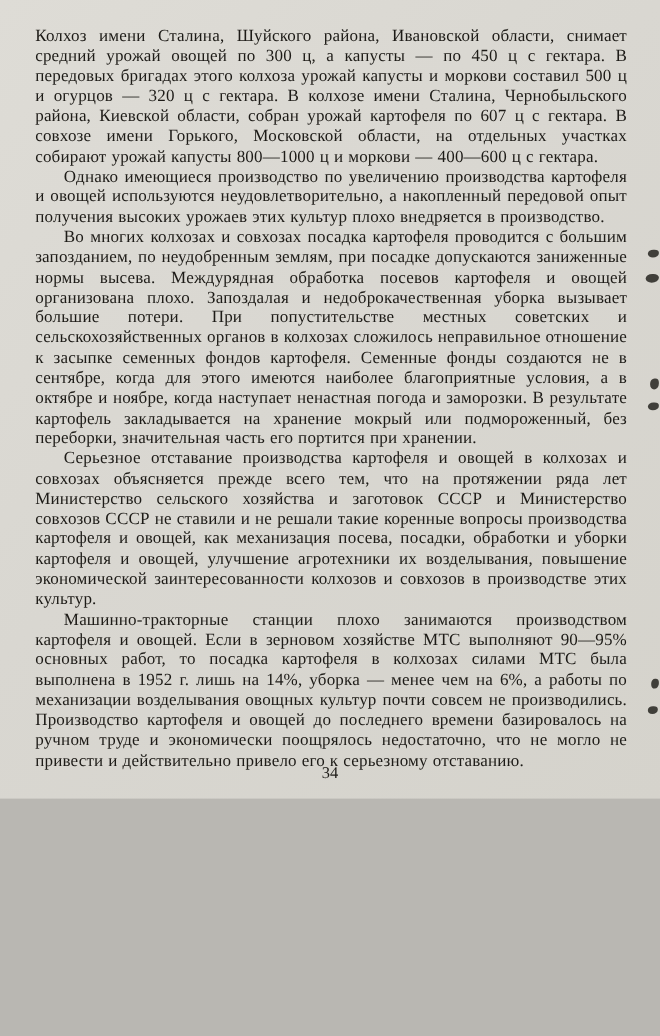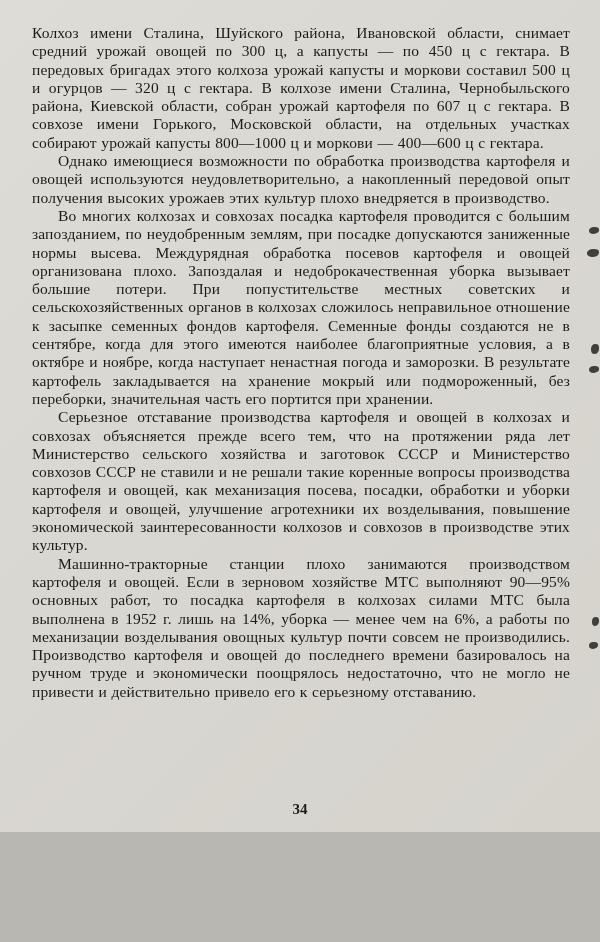--- a/index.html
+++ b/index.html
@@ -8,21 +8,21 @@
   }
   body {
     width: 600px;
     height: 942px;
     overflow: hidden;
     background: #b9b7b2;
   }
   .page {
     position: relative;
     width: 600px;
-    height: 832px;
+    height: 726px;
     box-sizing: border-box;
     background: linear-gradient(135deg, #dedcd6 0%, #d9d7d1 45%, #d5d3cc 100%);
     padding: 24px 30px 0 32px;
     font-family: "Liberation Serif", "DejaVu Serif", serif;
     color: #1d1b17;
   }
   .text-block p {
     margin: 0;
     font-size: 15.5px;
     line-height: 18.3px;
@@ -36,42 +36,41 @@
     text-indent: 26px;
   }
   .page-number {
     position: absolute;
     bottom: 14px;
     left: 0;
     right: 0;
     text-align: center;
     font-size: 15px;
     color: #1d1b17;
-    font-weight: bold;
   }
   .artifact {
     position: absolute;
     background: #262420;
     border-radius: 50% 40% 55% 45%;
     opacity: 0.85;
   }
   .a1 { left: 589px; top: 227px; width: 10px; height: 7px; }
   .a2 { left: 587px; top: 249px; width: 12px; height: 8px; }
   .a3 { left: 591px; top: 344px; width: 8px; height: 10px; }
   .a4 { left: 589px; top: 366px; width: 10px; height: 7px; }
   .a5 { left: 592px; top: 617px; width: 7px; height: 9px; }
   .a6 { left: 589px; top: 642px; width: 9px; height: 7px; }
 </style>
 </head>
 <body>
 
 <div class="page">
   <div class="text-block">
     <p>Колхоз имени Сталина, Шуйского района, Ивановской области, снимает средний урожай овощей по 300 ц, а капусты — по 450 ц с гектара. В передовых бригадах этого колхоза урожай капусты и моркови составил 500 ц и огурцов — 320 ц с гектара. В колхозе имени Сталина, Чернобыльского района, Киевской области, собран урожай картофеля по 607 ц с гектара. В совхозе имени Горького, Московской области, на отдельных участках собирают урожай капусты 800—1000 ц и моркови — 400—600 ц с гектара.</p>
-    <p class="indent">Однако имеющиеся возможности по обработка производства картофеля и овощей используются неудовлетворительно, а накопленный передовой опыт получения высоких урожаев этих культур плохо внедряется в производство.</p>
+    <p class="indent">Однако имеющиеся производство по увеличению производства картофеля и овощей используются неудовлетворительно, а накопленный передовой опыт получения высоких урожаев этих культур плохо внедряется в производство.</p>
     <p class="indent">Во многих колхозах и совхозах посадка картофеля проводится с большим запозданием, по неудобренным землям, при посадке допускаются заниженные нормы высева. Междурядная обработка посевов картофеля и овощей организована плохо. Запоздалая и недоброкачественная уборка вызывает большие потери. При попустительстве местных советских и сельскохозяйственных органов в колхозах сложилось неправильное отношение к засыпке семенных фондов картофеля. Семенные фонды создаются не в сентябре, когда для этого имеются наиболее благоприятные условия, а в октябре и ноябре, когда наступает ненастная погода и заморозки. В результате картофель закладывается на хранение мокрый или подмороженный, без переборки, значительная часть его портится при хранении.</p>
     <p class="indent">Серьезное отставание производства картофеля и овощей в колхозах и совхозах объясняется прежде всего тем, что на протяжении ряда лет Министерство сельского хозяйства и заготовок СССР и Министерство совхозов СССР не ставили и не решали такие коренные вопросы производства картофеля и овощей, как механизация посева, посадки, обработки и уборки картофеля и овощей, улучшение агротехники их возделывания, повышение экономической заинтересованности колхозов и совхозов в производстве этих культур.</p>
     <p class="indent">Машинно-тракторные станции плохо занимаются производством картофеля и овощей. Если в зерновом хозяйстве МТС выполняют 90—95% основных работ, то посадка картофеля в колхозах силами МТС была выполнена в 1952 г. лишь на 14%, уборка — менее чем на 6%, а работы по механизации возделывания овощных культур почти совсем не производились. Производство картофеля и овощей до последнего времени базировалось на ручном труде и экономически поощрялось недостаточно, что не могло не привести и действительно привело его к серьезному отставанию.</p>
   </div>
 
   <div class="page-number">34</div>
 
   <div class="artifact a1"></div>
   <div class="artifact a2"></div>
   <div class="artifact a3"></div>

